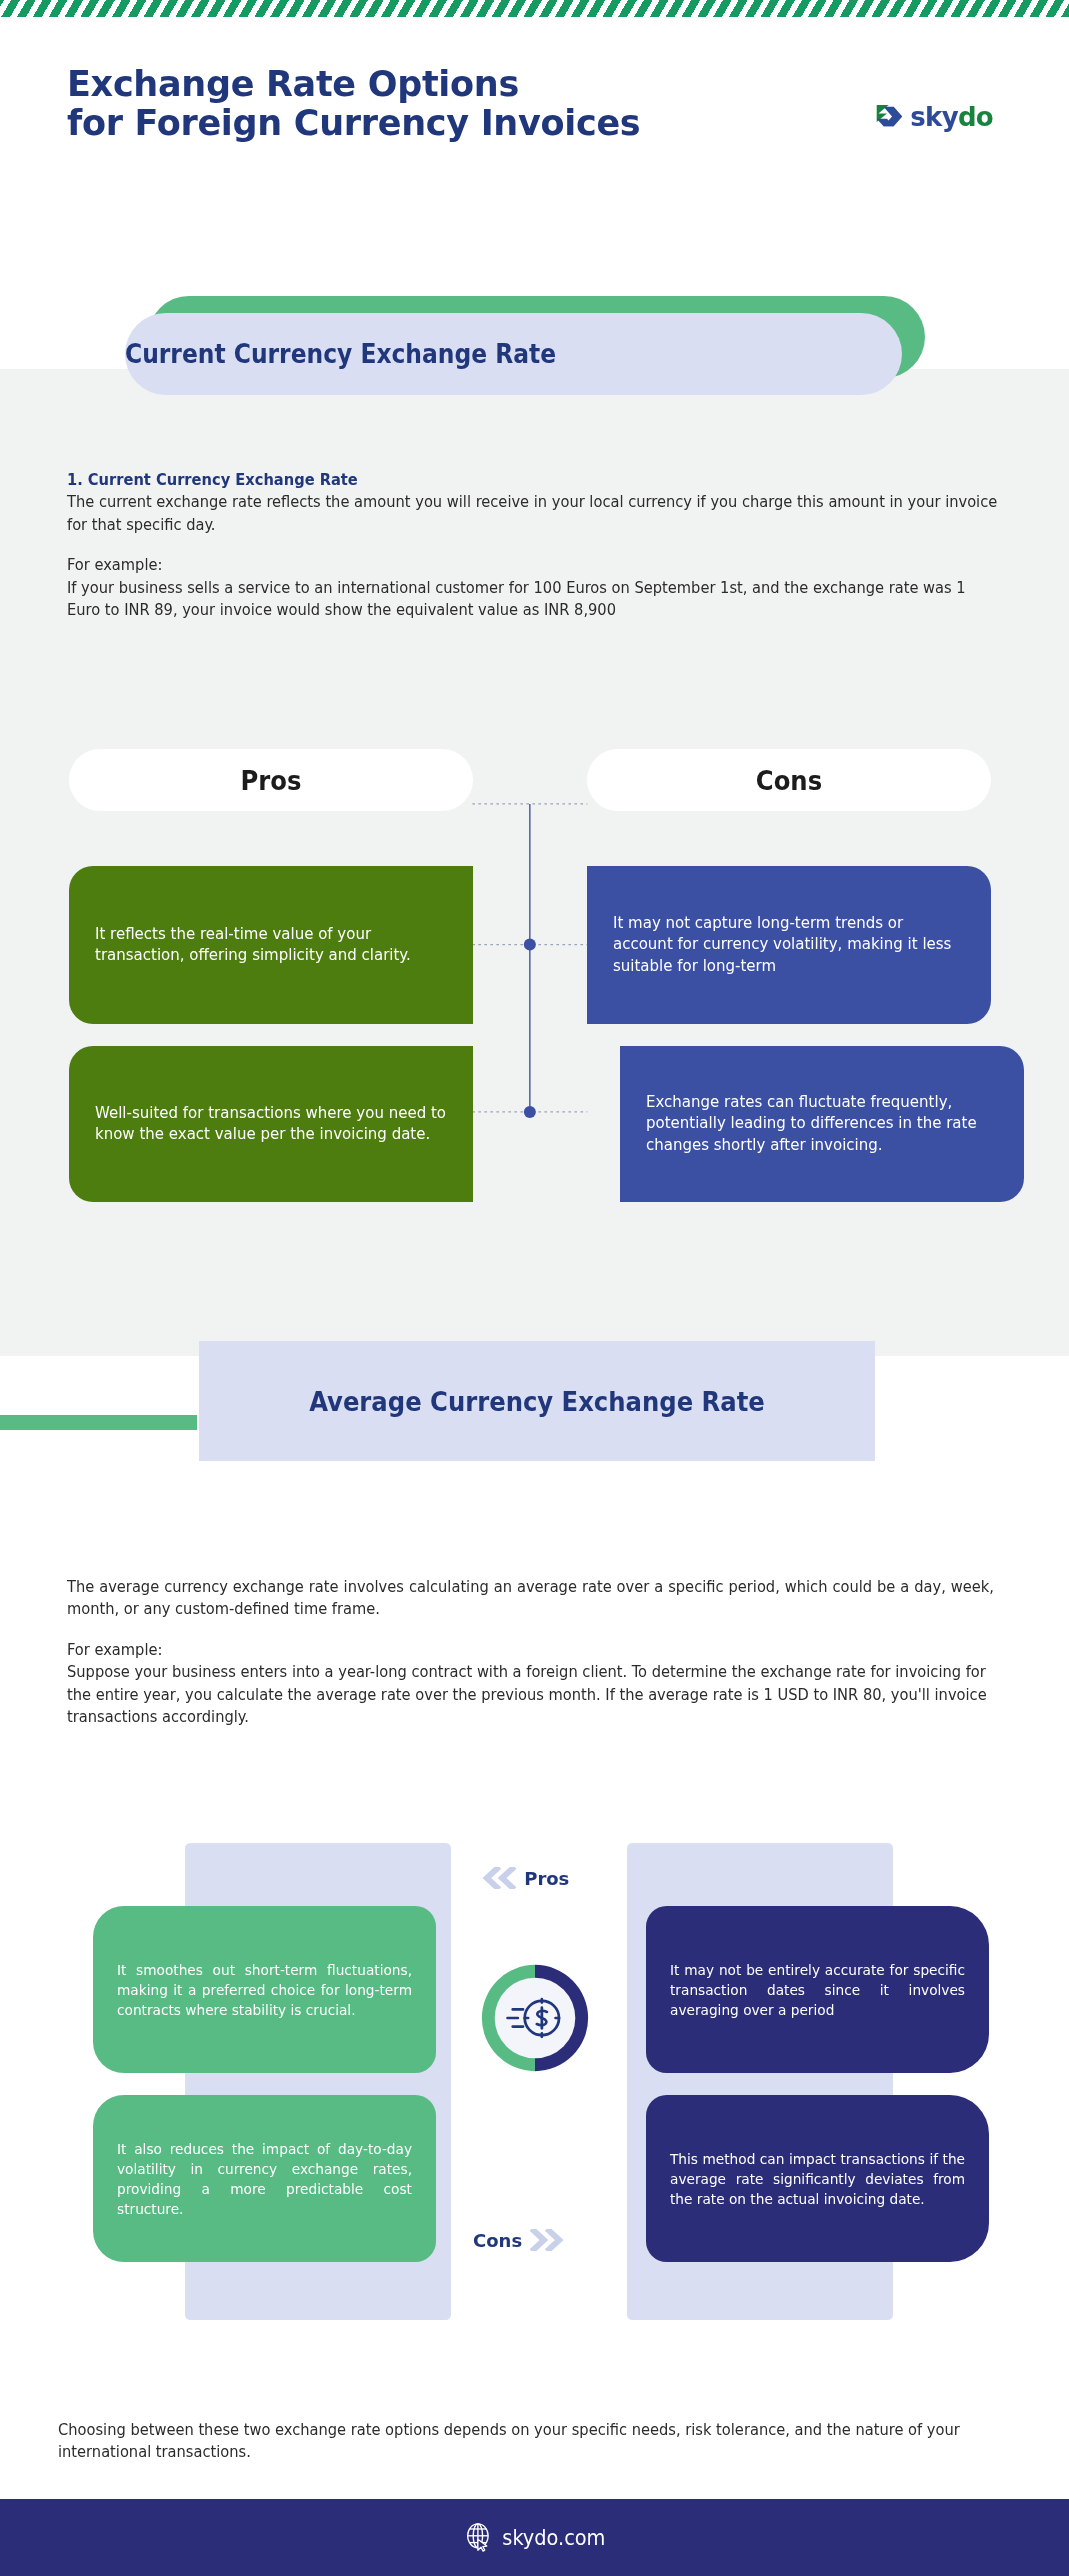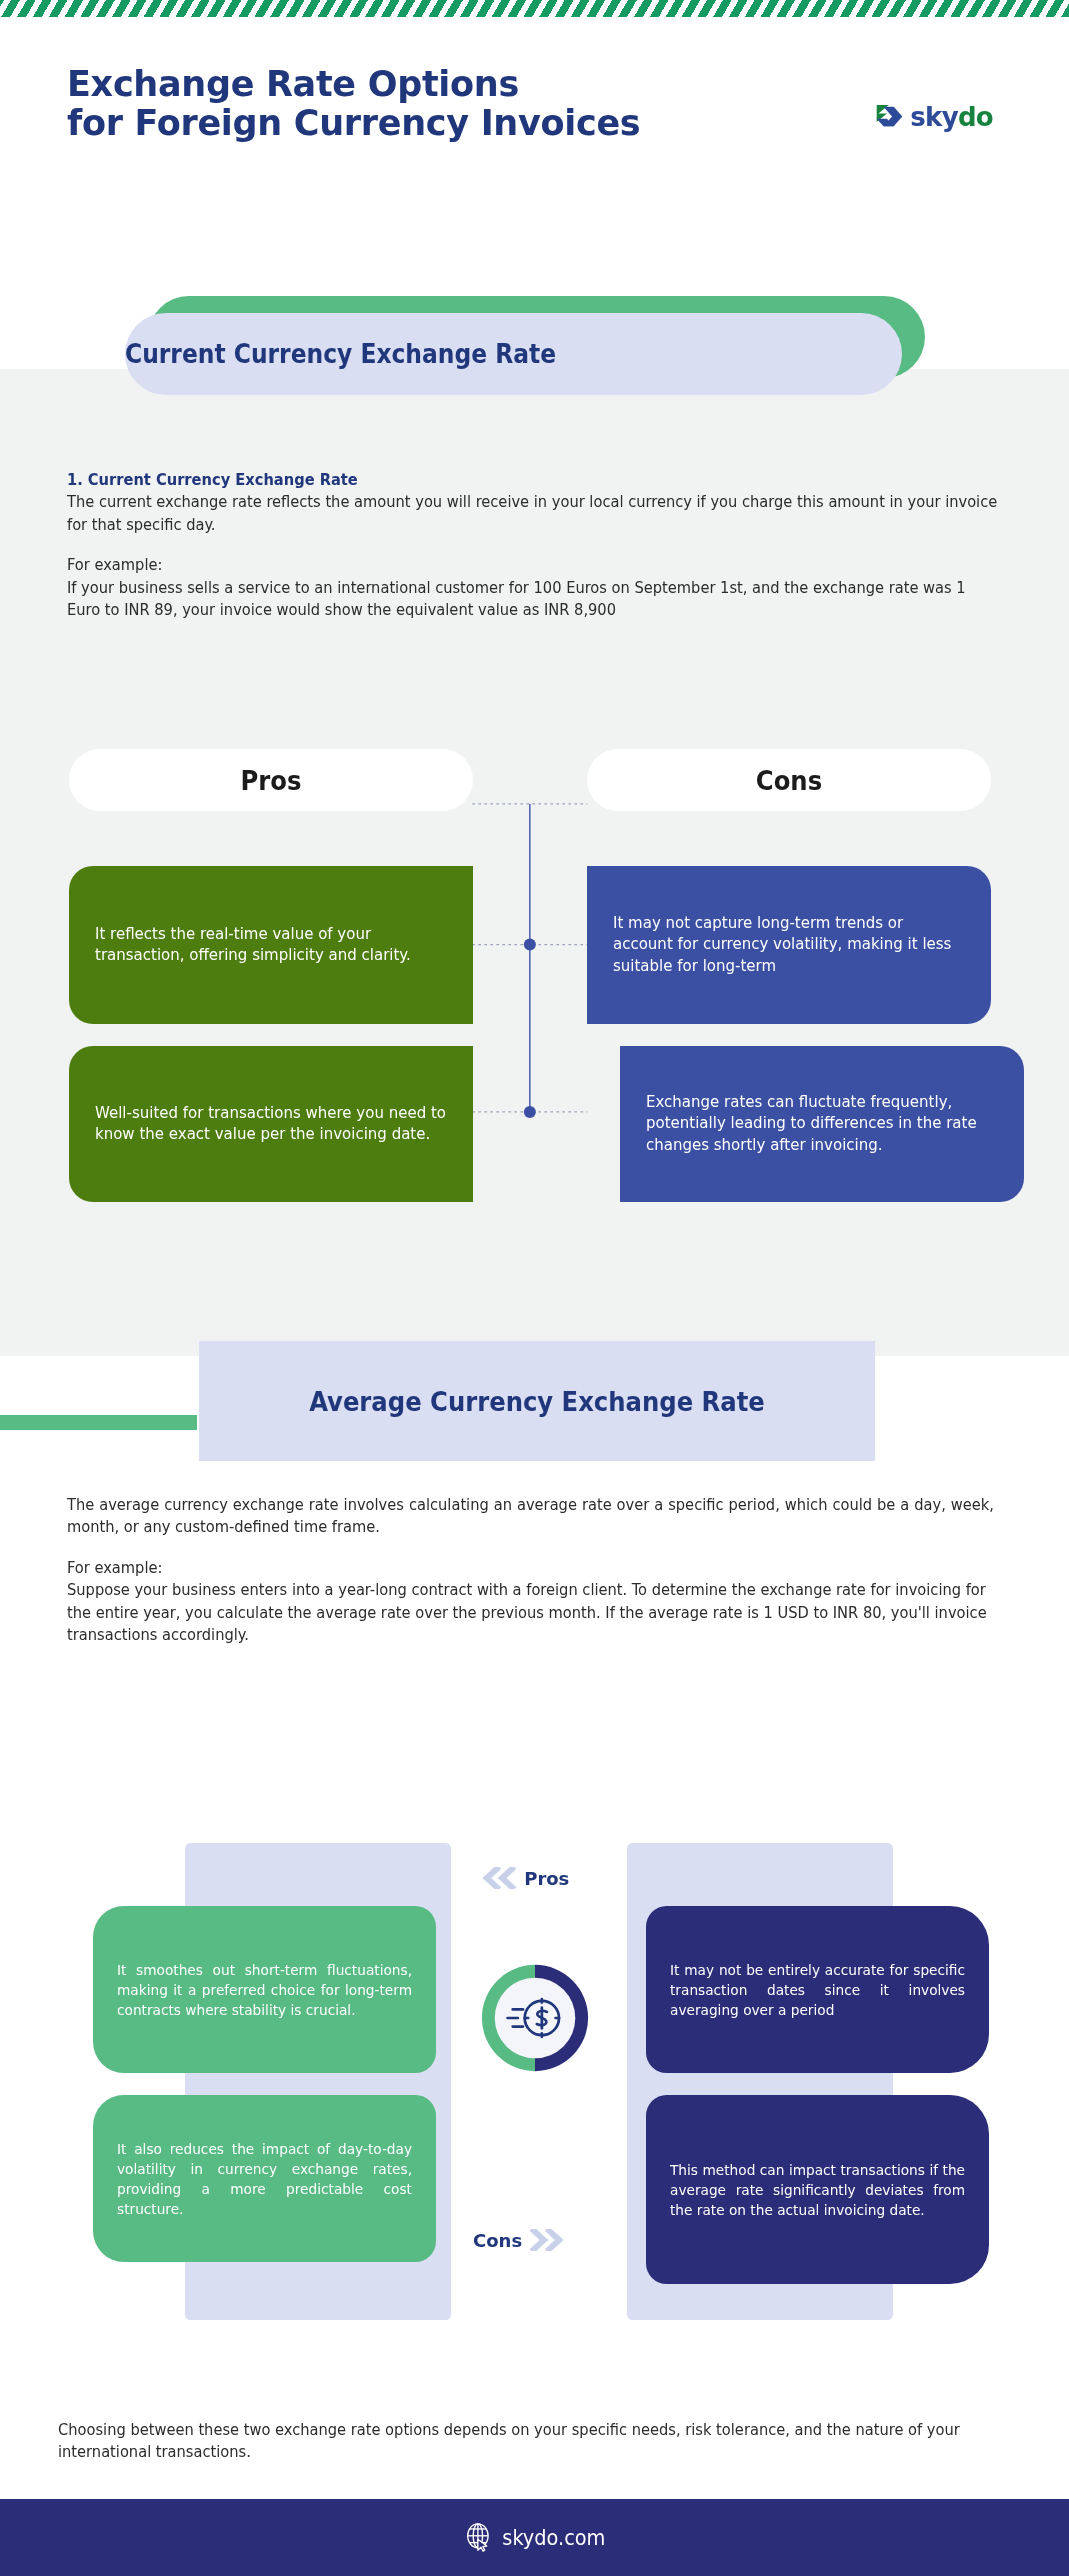--- a/index.html
+++ b/index.html
@@ -115,21 +115,21 @@
   .copy .sub {
     color: #21377c;
     font-weight: 700;
     display: block;
   }
   .copy p { margin: 0; }
   .copy .gap { height: 18px; }
   .justified { text-align: justify; }
 
   .copy-1 { left: 67px; top: 469px; width: 936px; }
-  .copy-2 { left: 67px; top: 1494px; width: 927px; }
+  .copy-2 { left: 67px; top: 1576px; width: 927px; }
   .copy-3 { left: 58px; top: 2419px; width: 936px; }
 
   
   .tabrow { position: absolute; top: 749px; left: 0; width: 1070px; height: 64px; }
   .tab {
     position: absolute;
     top: 0;
     height: 62px;
     background: #ffffff;
     border-radius: 31px;
@@ -213,21 +213,21 @@
     display: flex;
     align-items: center;
     padding: 0 24px;
   }
   .s2-g1 { left: 93px; top: 77px;  width: 343px; height: 167px;
            background: #58bb84; border-radius: 31px 20.6px 20.6px 31px; }
   .s2-g2 { left: 93px; top: 266px; width: 343px; height: 167px;
            background: #58bb84; border-radius: 31px 20.6px 20.6px 31px; }
   .s2-b1 { left: 646px; top: 77px;  width: 343px; height: 167px;
            background: #2b2d78; border-radius: 20.6px 39px 39px 20.6px; }
-  .s2-b2 { left: 646px; top: 266px; width: 343px; height: 189px;
+  .s2-b2 { left: 646px; top: 266px; width: 343px; height: 167px;
            background: #2b2d78; border-radius: 20.6px 39px 39px 20.6px; }
 
   
   .center-col { position: absolute; left: 449px; top: 0; width: 172px; height: 507px; }
   .cc-pros, .cc-cons {
     position: absolute;
     display: flex; align-items: center; gap: 5.2px;
     font-family: "DejaVu Sans", sans-serif;
     font-size: 18px; font-weight: 700; color: #21377c;
   }

